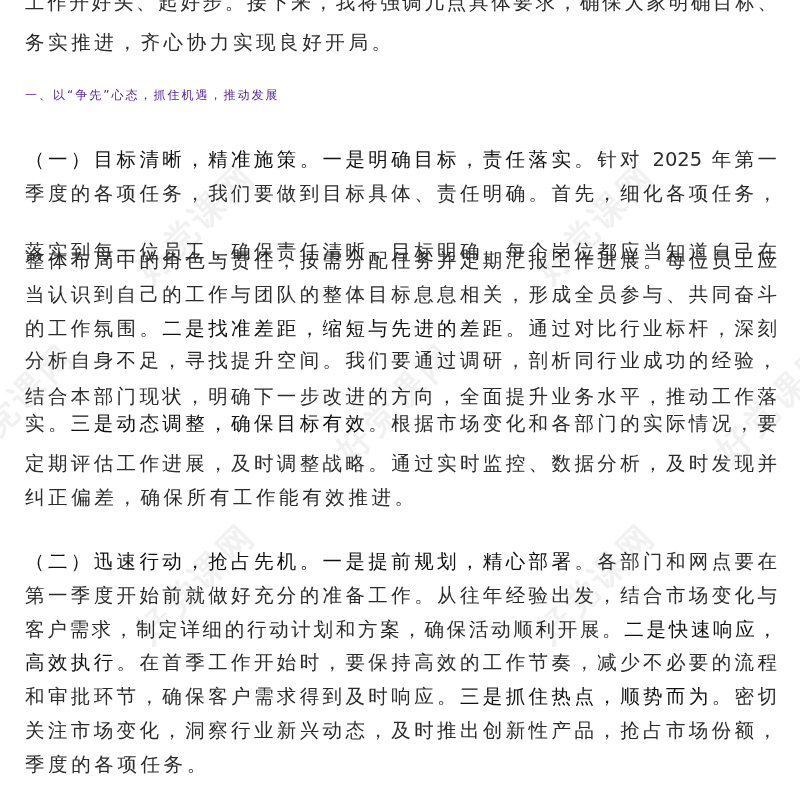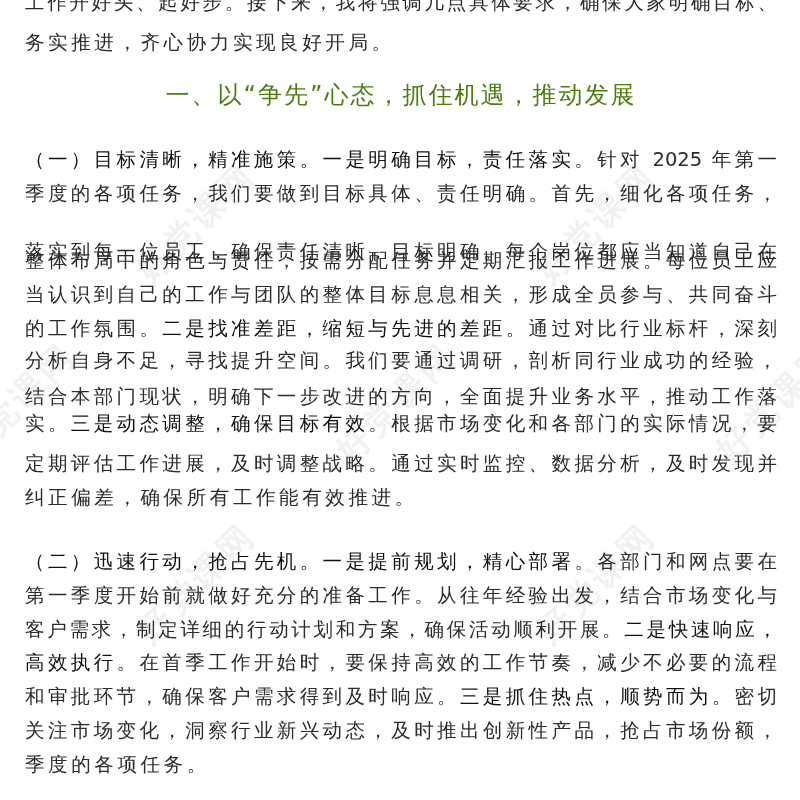--- a/index.html
+++ b/index.html
@@ -2,21 +2,21 @@
 <html><head>
 <meta charset="utf-8">
 <style>
   html, body { margin:0; padding:0; background:#ffffff; }
   body { width:800px; height:800px; overflow:hidden; position:relative;
          font-family:"DejaVu Sans", "Liberation Sans", sans-serif; color:#2b2b2b; }
   .page { position:absolute; left:0; top:0; width:800px; height:800px; }
   .line { position:absolute; left:25px; width:752px; font-size:19.5px; line-height:34px;
           white-space:nowrap; letter-spacing:3.6px; }
   .just { text-align:justify; text-align-last:justify; letter-spacing:0; }
-  .heading { color:#4d7c0f; font-size:24px; letter-spacing:2px;text-align:center; }
+  .heading { color:#4c1d95; font-size:12px; letter-spacing:2px; }
   b { font-weight:normal; color:#111; }
   .watermark { position:absolute; font-size:34px; color:rgba(180,180,180,0.18);
                transform:rotate(-45deg); white-space:nowrap; pointer-events:none;
                font-weight:bold; letter-spacing:4px; }
 </style>
 </head>
 <body>
 
 <div class="page">
   <div id="watermarks">

